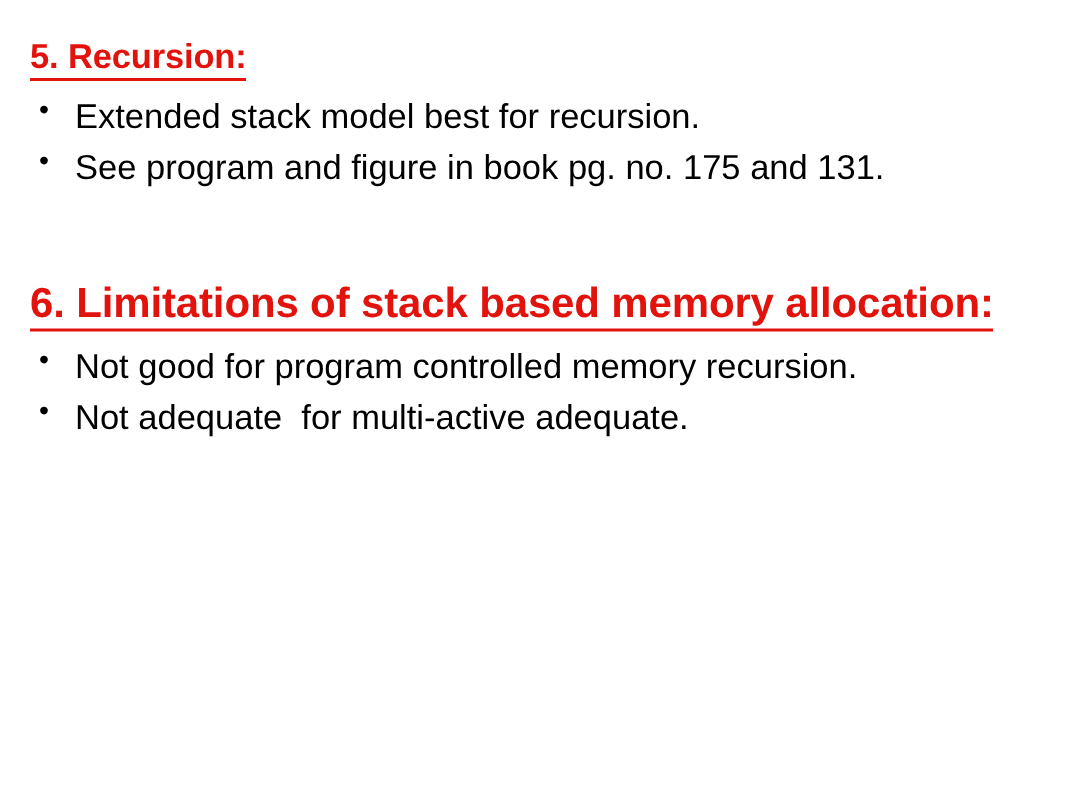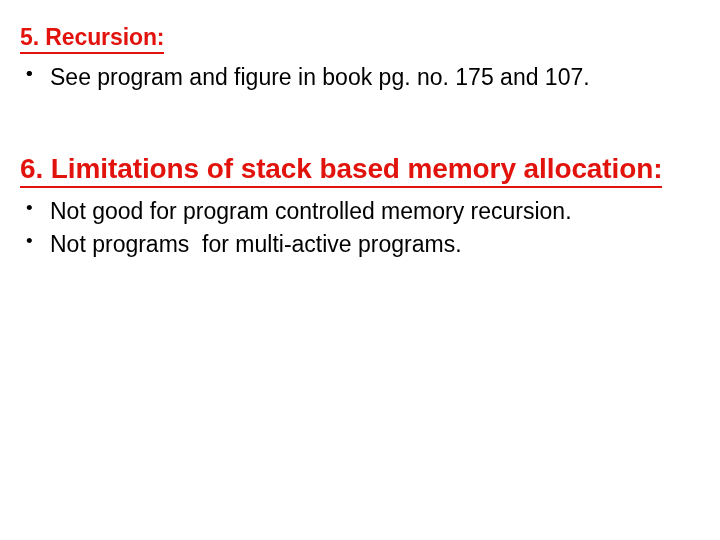--- a/index.html
+++ b/index.html
@@ -91,27 +91,27 @@
 </style>
 </head>
 <body>
 
 <div class="slide">
 
   <div class="section section-1">
     <div class="section-heading"><span class="hd-text">5. Recursion:</span></div>
 
     <ul class="bullet-list">
-      <li class="bullet-item"><span class="bullet-dot">•</span></li>
-      <li class="bullet-item"><span class="bullet-dot">•</span><span class="bullet-text">See program and figure in book pg. no. 175 and 107.</span></li>
+      <li class="bullet-item"><span class="bullet-dot">•</span><span class="bullet-text">Extended stack model best for recursion.</span></li>
+      <li class="bullet-item"><span class="bullet-dot">•</span><span class="bullet-text">See program and figure in book pg. no. 175 and 131.</span></li>
     </ul>
   </div>
 
   <div class="section section-2">
     <div class="section-heading"><span class="hd-text">6. Limitations of stack based memory allocation:</span></div>
 
     <ul class="bullet-list">
       <li class="bullet-item"><span class="bullet-dot">•</span><span class="bullet-text">Not good for program controlled memory recursion.</span></li>
-      <li class="bullet-item"><span class="bullet-dot">•</span><span class="bullet-text">Not programs  for multi-active programs.</span></li>
+      <li class="bullet-item"><span class="bullet-dot">•</span><span class="bullet-text">Not adequate  for multi-active adequate.</span></li>
     </ul>
   </div>
 
 </div>
 
 </body></html>

